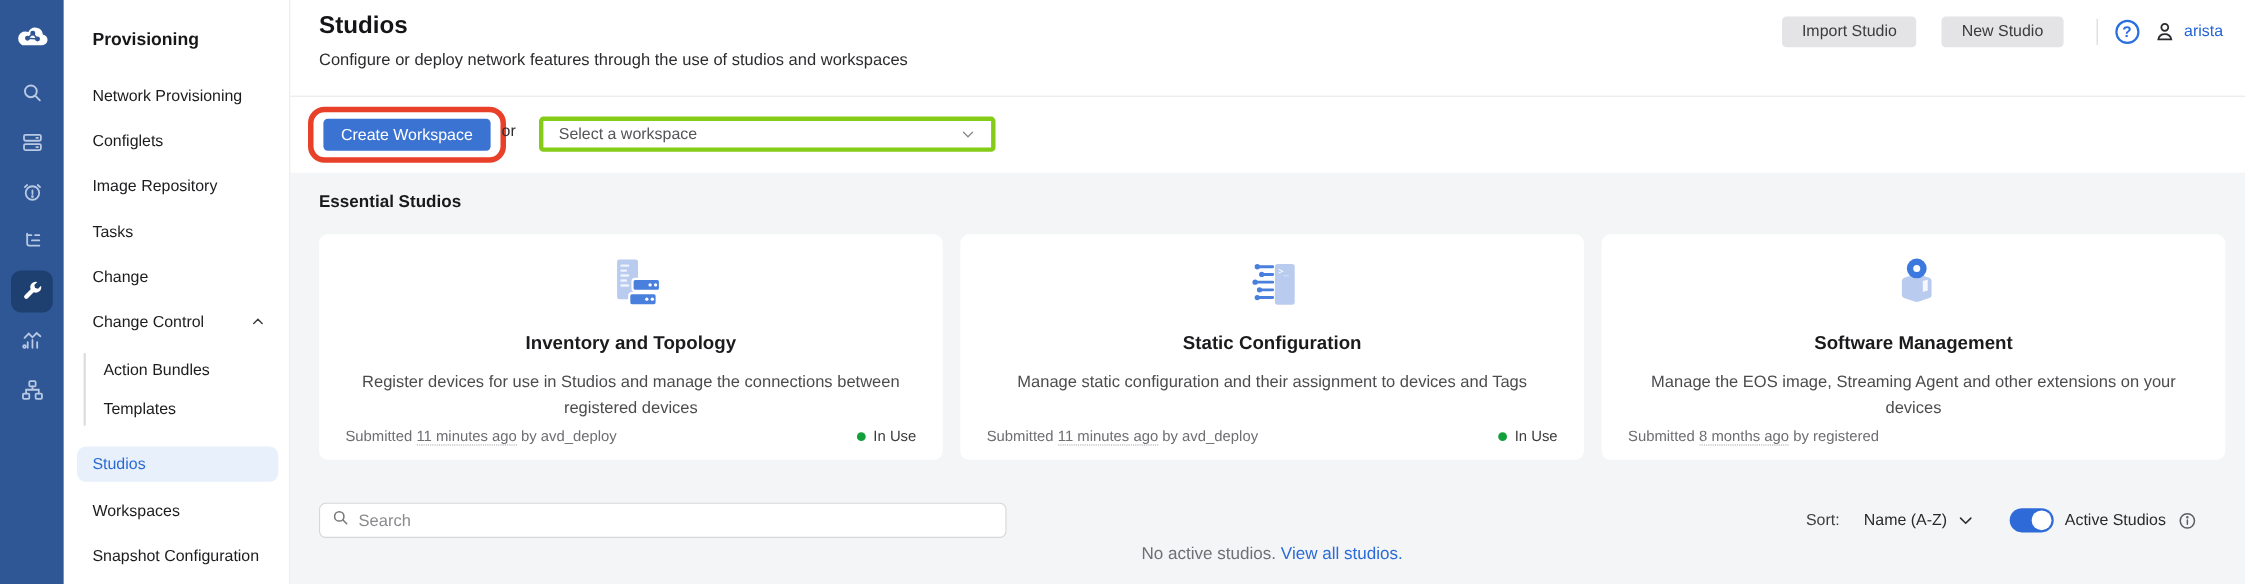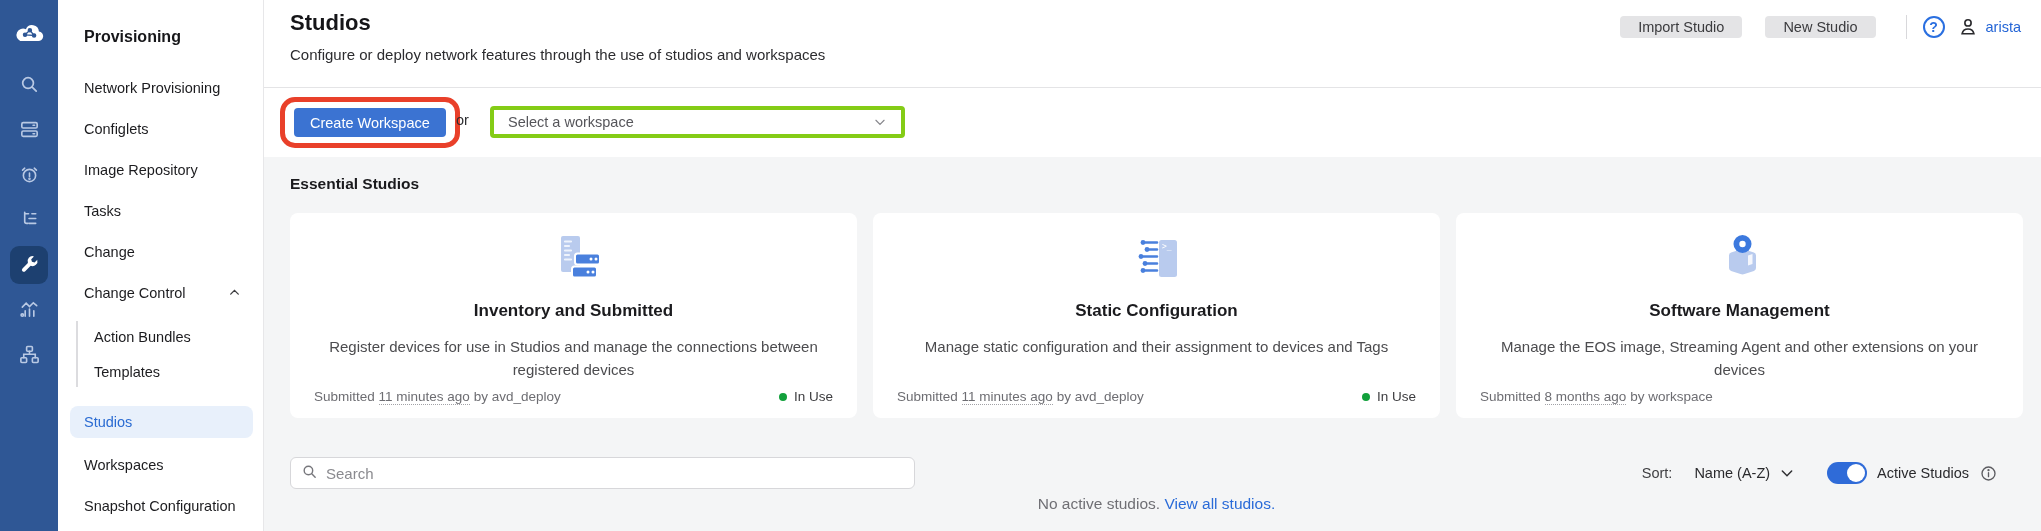--- a/index.html
+++ b/index.html
@@ -25,21 +25,21 @@
   .chev-up { margin-left:auto; margin-right:22px; display:flex; }
   .subline { position:absolute; left:18px; top:321px; width:2px; height:66px; background:#dcdcdf; }
 
   
   .main { position:absolute; left:264px; top:0; width:1777px; height:531px; }
 
   .page-header { position:relative; height:88px; background:#fff; border-bottom:1px solid #e4e4e6; }
   .page-title { position:absolute; left:26px; top:10px; font-size:22px; font-weight:bold; color:#151518; }
   .page-subtitle { position:absolute; left:26px; top:46px; font-size:15px; color:#2c2c2f; }
   .header-actions { position:absolute; right:20px; top:15px; display:flex; align-items:center; }
-  .gray-btn { height:22px; padding:0 18px; background:#e4e4e6; border:none; border-radius:4px; font-family:inherit; font-size:14.5px; color:#3b3b3e; cursor:pointer; }
+  .gray-btn { height:28px; padding:0 18px; background:#e4e4e6; border:none; border-radius:4px; font-family:inherit; font-size:14.5px; color:#3b3b3e; cursor:pointer; }
   .gray-btn + .gray-btn { margin-left:23px; }
   .vdivider { width:1px; height:24px; background:#d8d8db; margin:0 16px 0 30px; }
   .help-icon { width:22px; height:22px; border:2px solid #2a6fe0; border-radius:50%; color:#2a6fe0; font-size:14px; font-weight:bold; display:flex; align-items:center; justify-content:center; cursor:pointer; }
   .user-icon { margin-left:12px; display:flex; cursor:pointer; }
   .user-name { margin-left:7px; font-size:14.5px; color:#2465d6; cursor:pointer; }
 
   
   .workspace-bar { position:relative; height:68px; background:#fff; }
   .red-box { position:absolute; left:16px; top:9px; border:5px solid #e9402a; border-radius:15px; padding:6px 9px; background:#fff; }
   .primary-btn { height:29px; padding:0 16px; background:#3b73d2; color:#fff; border:none; border-radius:4px; font-family:inherit; font-size:14.5px; cursor:pointer; }
@@ -251,21 +251,21 @@
               <rect x="29" y="22.5" width="25" height="11" rx="2.5" fill="#4a80dd" stroke="#ffffff" stroke-width="2"></rect>
               <rect x="26" y="35.5" width="25" height="11" rx="2.5" fill="#4a80dd" stroke="#ffffff" stroke-width="2"></rect>
               <g fill="#fff">
                   <circle cx="45" cy="28" r="1.5"></circle>
                   <circle cx="50" cy="28" r="1.5"></circle>
                   <circle cx="42" cy="41" r="1.5"></circle>
                   <circle cx="47" cy="41" r="1.5"></circle>
                 </g>
             </svg>
           </div>
-          <div class="card-title">Inventory and Submitted</div>
+          <div class="card-title">Inventory and Topology</div>
           <div class="card-desc">Register devices for use in Studios and manage the connections between registered devices</div>
           <div class="card-footer">
             <span>
               <span>Submitted</span>
               <span class="time-dotted">11 minutes ago</span>
               <span>by avd_deploy</span>
             </span>
             <span class="status">
               <span class="status-dot"></span>
               <span>In Use</span>
@@ -313,21 +313,21 @@
               <circle cx="30.5" cy="13" r="9" fill="#3c79de"></circle>
               <circle cx="30.5" cy="13" r="3.2" fill="#ffffff"></circle>
             </svg>
           </div>
           <div class="card-title">Software Management</div>
           <div class="card-desc">Manage the EOS image, Streaming Agent and other extensions on your devices</div>
           <div class="card-footer">
             <span>
               <span>Submitted</span>
               <span class="time-dotted">8 months ago</span>
-              <span>by workspace</span>
+              <span>by registered</span>
             </span>
 
           </div>
         </div>
 
       </div>
 
       <div class="toolbar">
         <div class="search-box">
           <span><svg width="17" height="17" viewBox="0 0 24 24" fill="none" stroke="#77777c" stroke-width="2" stroke-linecap="round">

